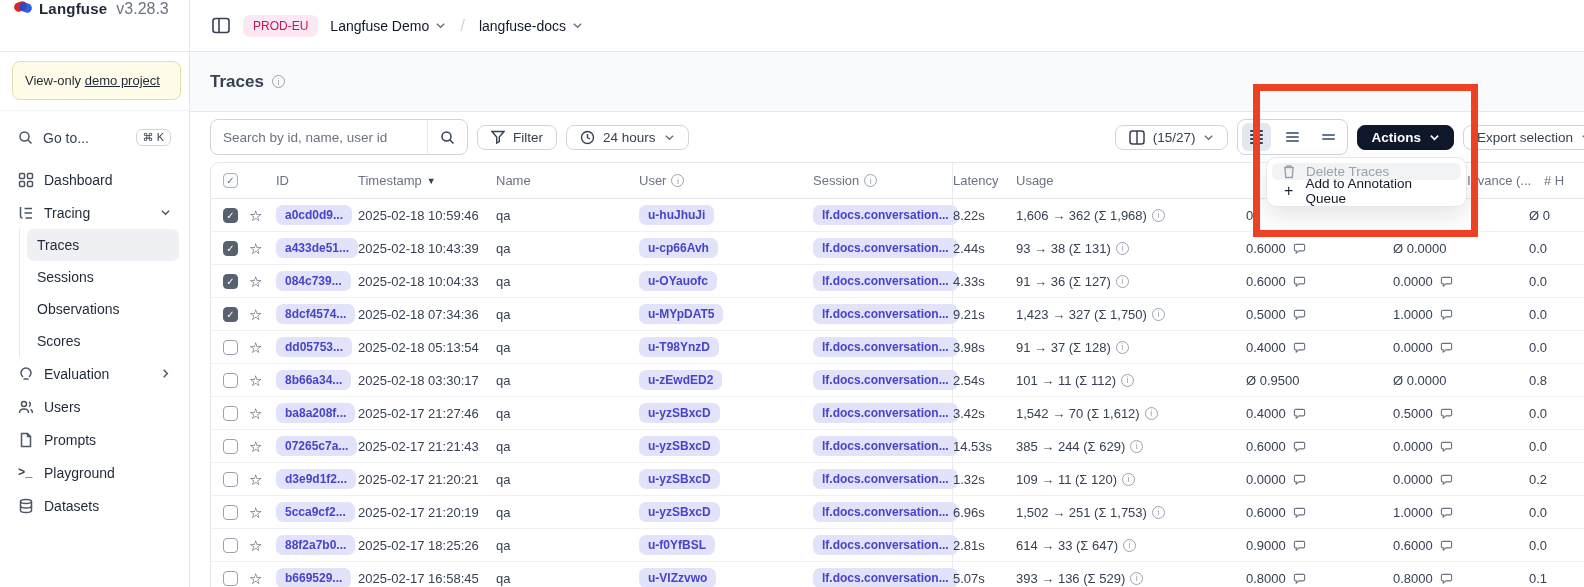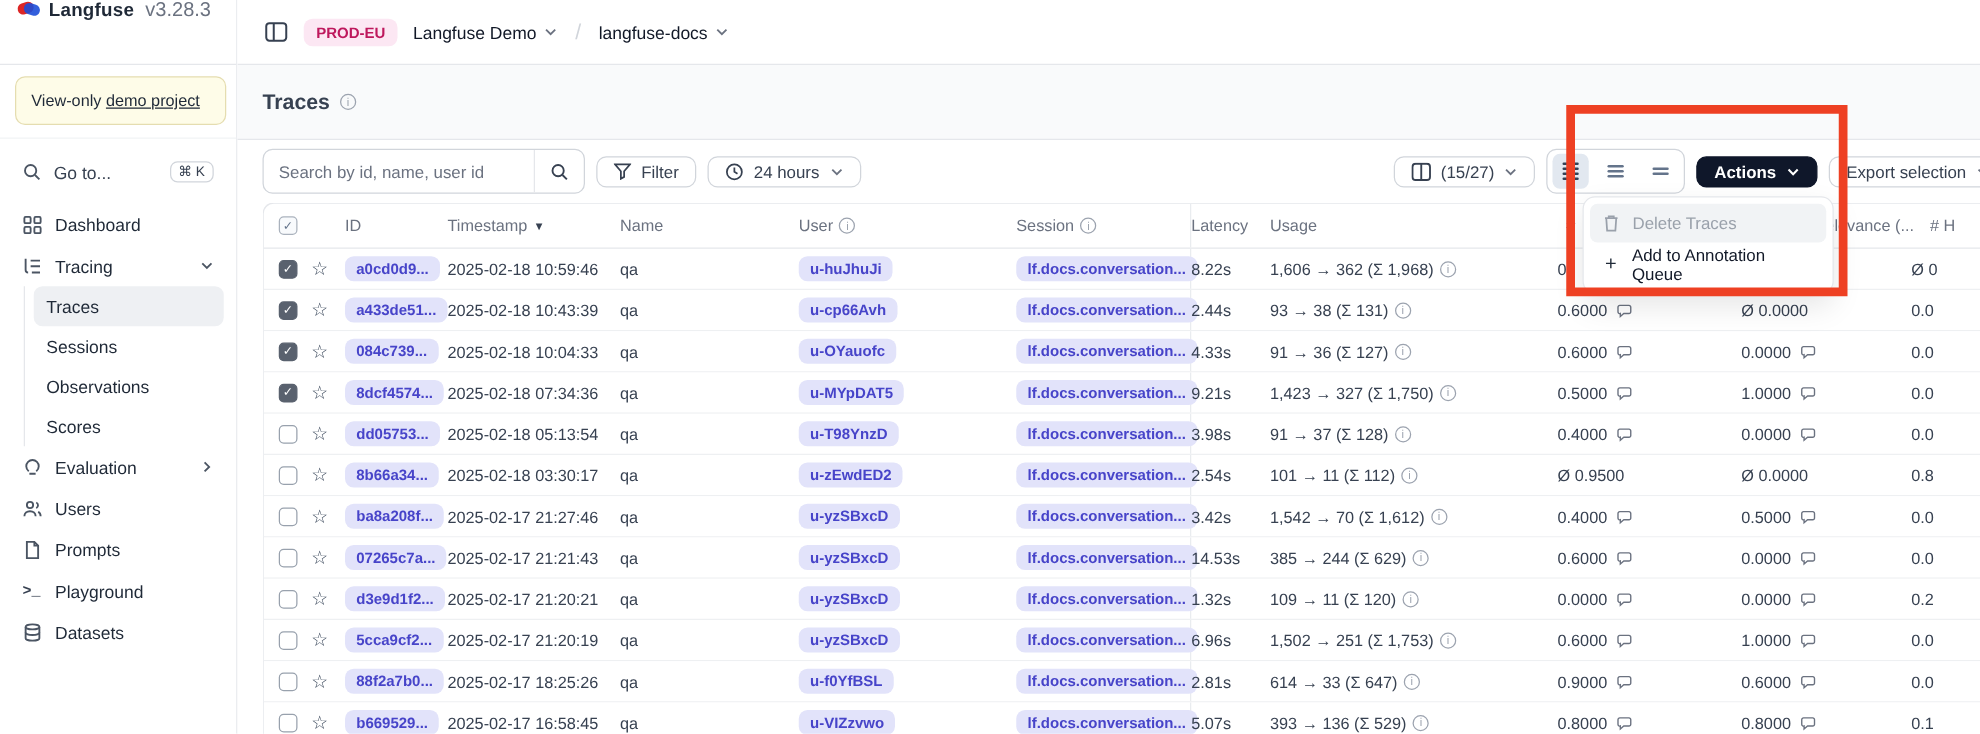--- a/index.html
+++ b/index.html
@@ -28,21 +28,21 @@
   .goto { color:#374151; margin-bottom:9px; }
   .kbd { border:1px solid #d1d5db; border-radius:6px; padding:1px 6px; font-size:11px; color:#374151; background:#fff; }
   .subnav { margin-left:9px; border-left:1px solid #e5e7eb; padding-left:7px; }
   .subnav .nav-item { height:32px; padding-left:10px; }
   .subnav .active { background:#eef0f3; font-weight:500; }
   .term-ic { font-family:"Liberation Mono",monospace; font-size:12px; font-weight:700; color:#374151; width:16px; }
 
   
   .main { flex:1; position:relative; background:#fff; }
   .topbar { height:52px; border-bottom:1px solid #e5e7eb; display:flex; align-items:center; padding-left:22px; gap:12px; background:#fff; }
-  .envbadge { background:#fce7f3; color:#be185d; font-size:12px; font-weight:700; padding:4px 10px; border-radius:7px; }
+  .envbadge { background:#fce7f3; color:#be185d; font-size:12px; font-weight:400; padding:4px 10px; border-radius:7px; }
   .crumb { display:flex; align-items:center; gap:6px; font-size:14px; font-weight:500; color:#111827; cursor:pointer; }
   .slash { color:#d1d5db; font-size:17px; margin:0 2px; }
   .pagehead { height:60px; background:#f9fafb; border-bottom:1px solid #e5e7eb; display:flex; align-items:center; padding-left:20px; gap:8px; }
   .pagehead h1 { font-size:17px; font-weight:700; color:#374151; }
   .info { display:inline-flex; width:13px; height:13px; border:1px solid #9ca3af; border-radius:50%;
     color:#9ca3af; font-size:9px; align-items:center; justify-content:center; font-style:normal; flex:0 0 auto; }
   .toolbar { height:50px; display:flex; align-items:center; justify-content:space-between; padding:0 24px 0 20px; }
   .tleft, .tright { display:flex; align-items:center; gap:9px; }
   .btn { height:25px; display:flex; align-items:center; gap:8px; padding:0 13px; border:1px solid #d1d5db;
     border-radius:8px; background:#fff; font-size:13.5px; color:#374151; font-weight:500; cursor:pointer; white-space:nowrap; }
@@ -74,21 +74,21 @@
     align-items:center; justify-content:center; font-size:10px; cursor:pointer; color:#fff; }
   .cb.on { background:#59616e; border-color:#59616e; }
   .cb.hdr { background:#f8fafc; border-color:#aab2bd; color:#64748b; }
   .star { font-size:15px; color:#334155; cursor:pointer; line-height:1; }
   .badge { background:#e2e3fa; color:#4744c9; font-weight:700; font-size:12px; padding:3px 9px; border-radius:7px; cursor:pointer; }
   .bubble { flex:0 0 auto; margin-left:2px; }
 
   
   .dropdown { position:absolute; left:1266px; top:157px; width:201px; background:#fff; border:1px solid #e5e7eb;
     border-radius:10px; box-shadow:0 10px 24px rgba(0,0,0,.10); padding:5px; z-index:40; }
-  .menu-item { height:31px; display:flex; align-items:center; gap:10px; padding:0 10px; font-size:13.5px;
+  .menu-item { height:17px; display:flex; align-items:center; gap:10px; padding:0 10px; font-size:13.5px;
     border-radius:6px; cursor:pointer; color:#111827; margin-bottom:2px; }
   .menu-item.hl { background:#f1f3f5; color:#9aa1ab; }
   .plus-ic { font-size:16px; font-weight:500; color:#1f2937; width:14px; text-align:center; }
   .redbox { position:absolute; left:1253px; top:84px; width:225px; height:153px; border:7px solid #ee4023; z-index:50; pointer-events:none; }
 </style>
 </head>
 <body>
 
 <div class="app">
 

